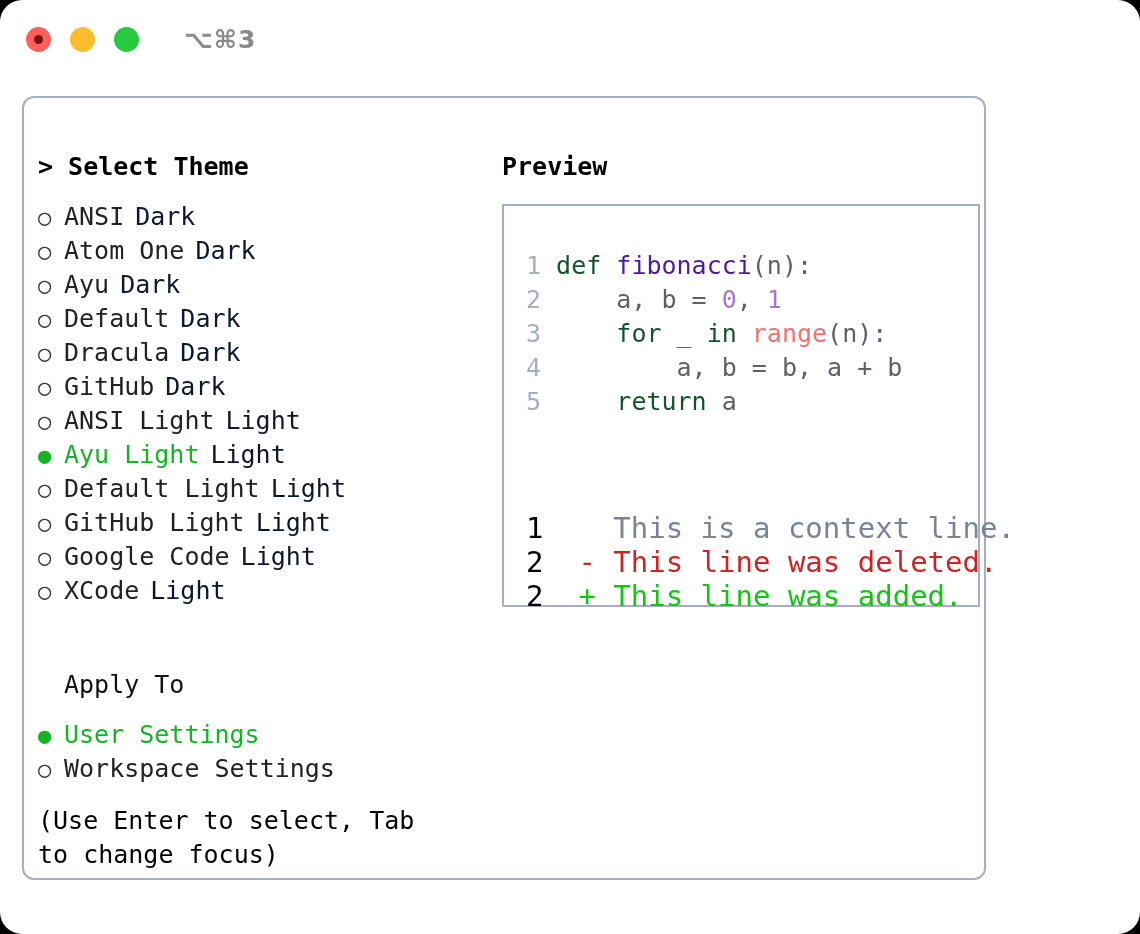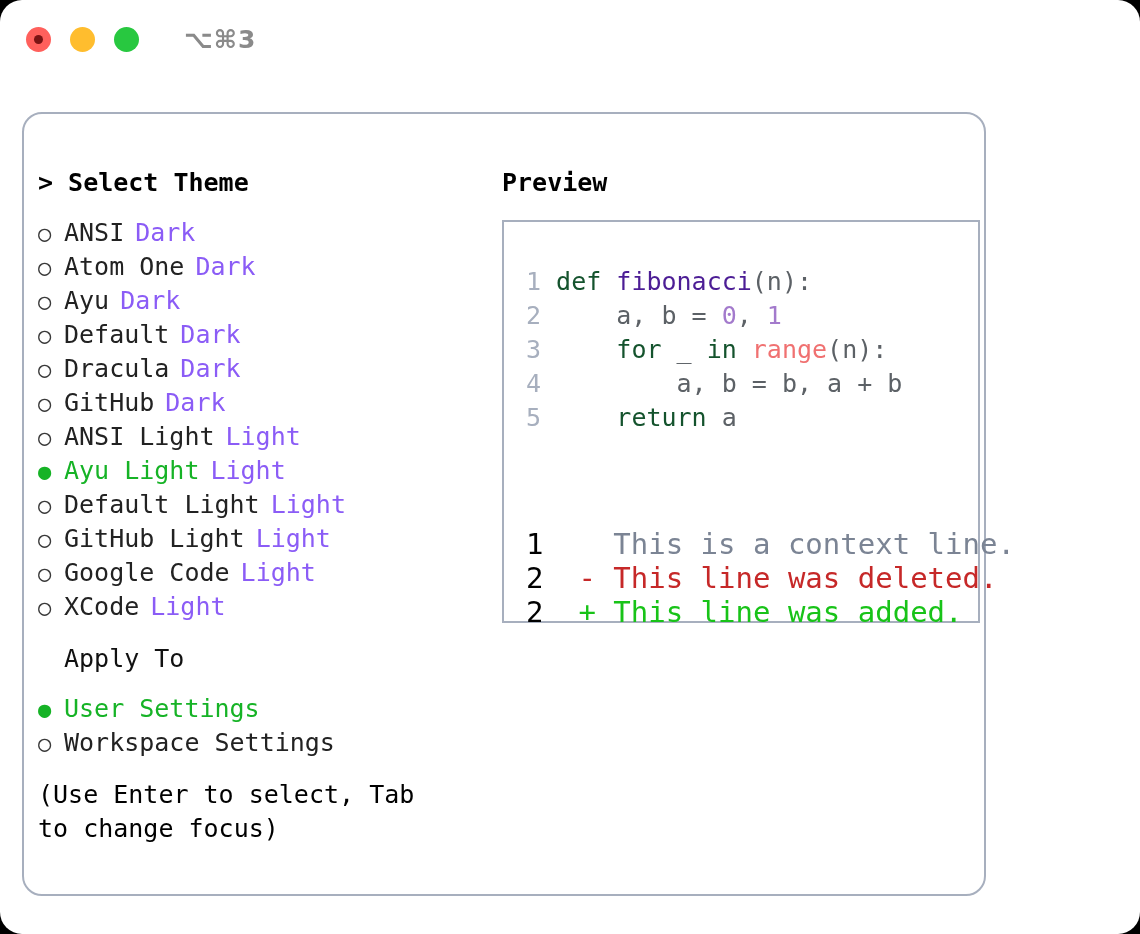--- a/index.html
+++ b/index.html
@@ -58,25 +58,25 @@
     margin-left: 45px;
     font-family: "DejaVu Sans", "Liberation Sans", sans-serif;
     font-size: 25px;
     font-weight: bold;
     color: #8a8a8a;
     letter-spacing: 1px;
   }
   .panel {
     position: absolute;
     left: 22px;
-    top: 112px;
+    top: 96px;
     width: 964px;
     height: 784px;
     border: 2px solid #a7afbe;
-    border-radius: 20px;
+    border-radius: 12px;
     box-sizing: border-box;
     background: #ffffff;
   }
   .col-left {
     position: absolute;
     left: 14px;
     top: 52px;
     width: 440px;
   }
   .col-right {
@@ -110,21 +110,21 @@
     flex: 0 0 26px;
     font-size: 22px;
     color: #3a3a3a;
   }
   .marker.on {
     color: #16b326;
   }
   .label { color: #222222; margin-top: 16px; }
   .label.selected { color: #16b326; }
   .variant {
-    color: #8b5cf6;
+    color: #0f172a;
     margin-left: 11px;
   }
   .subhead {
     font-size: 25px;
     line-height: 34px;
     color: #111111;
     white-space: pre;
   }
   .spacer-lg { height: 34px; }
   .hint {
@@ -200,21 +200,21 @@
           <li class="row"><span class="marker">○</span><span class="label">Dracula</span><span class="variant">Dark</span></li>
           <li class="row"><span class="marker">○</span><span class="label">GitHub</span><span class="variant">Dark</span></li>
           <li class="row"><span class="marker">○</span><span class="label">ANSI Light</span><span class="variant">Light</span></li>
           <li class="row"><span class="marker on">●</span><span class="label selected">Ayu Light</span><span class="variant">Light</span></li>
           <li class="row"><span class="marker">○</span><span class="label">Default Light</span><span class="variant">Light</span></li>
           <li class="row"><span class="marker">○</span><span class="label">GitHub Light</span><span class="variant">Light</span></li>
           <li class="row"><span class="marker">○</span><span class="label">Google Code</span><span class="variant">Light</span></li>
           <li class="row"><span class="marker">○</span><span class="label">XCode</span><span class="variant">Light</span></li>
         </ul>
       <div class="spacer-lg"></div>
-      <div class="subhead" style="padding-left:26px;">Apply To</div>
+      <div class="subhead" style="padding-left:26px;margin-top:42px;">Apply To</div>
       <ul class="list" id="apply-to-list">
           <li class="row"><span class="marker on">●</span><span class="label selected">User Settings</span></li>
           <li class="row"><span class="marker">○</span><span class="label">Workspace Settings</span></li>
         </ul>
       <div class="spacer-lg"></div>
       <div class="hint">(Use Enter to select, Tab to change focus)</div>
     </div>
 
     <div class="col-right">
       <div class="section-title">Preview</div>

